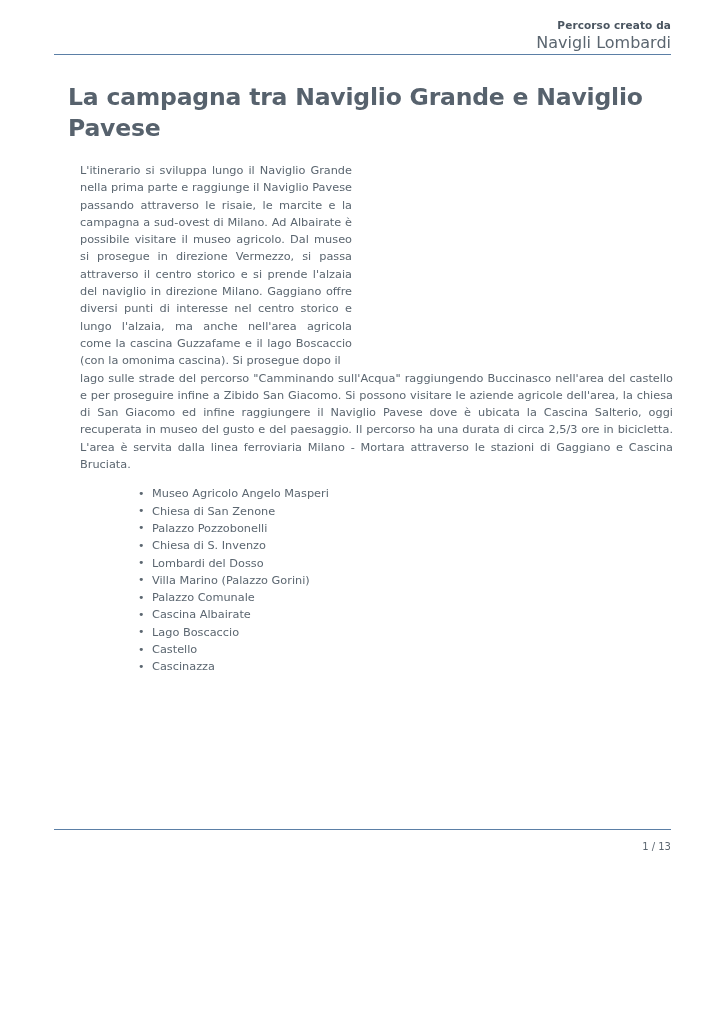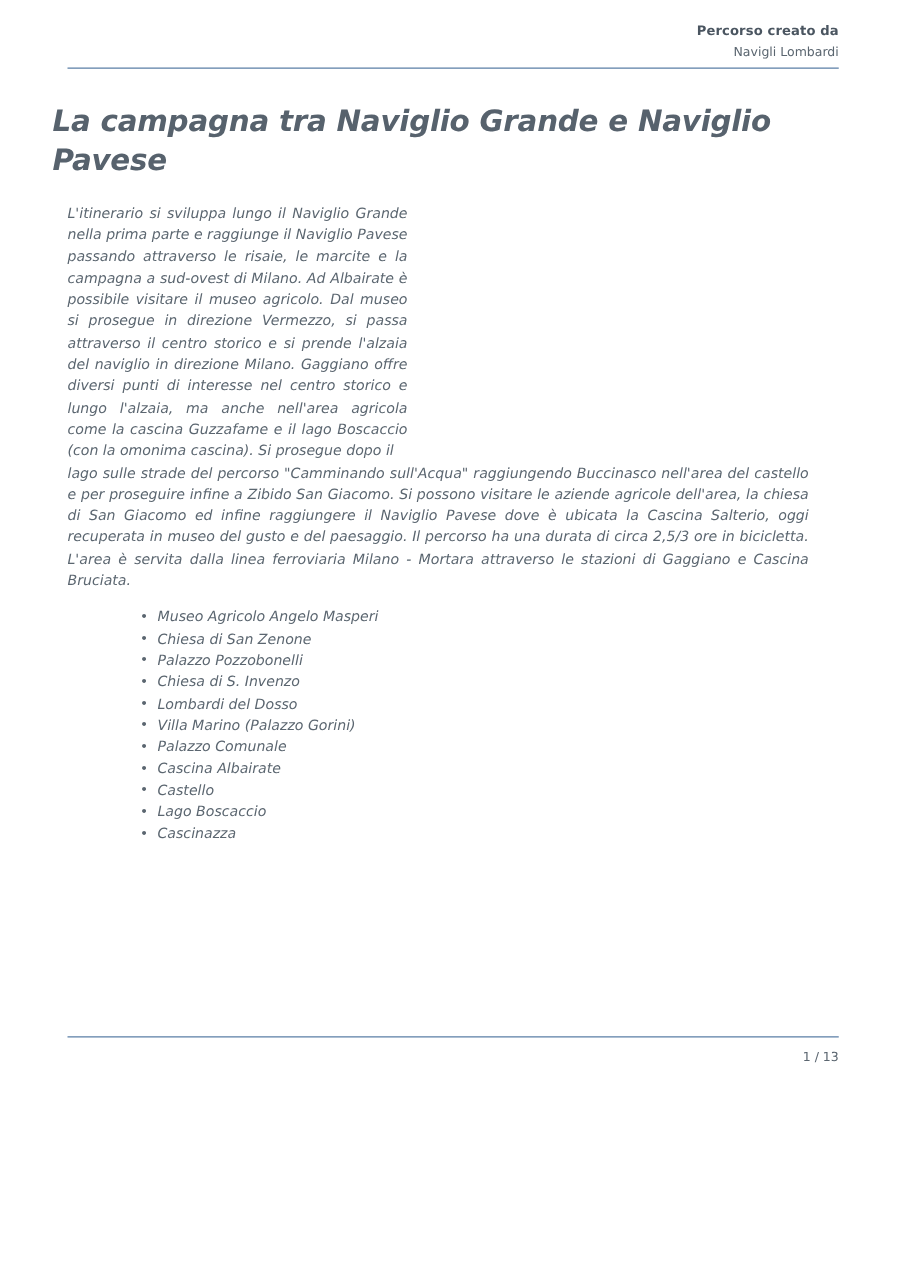--- a/index.html
+++ b/index.html
@@ -31,41 +31,40 @@
     text-align: right;
   }
   .header-line1 {
     font-size: 10.5px;
     font-weight: bold;
     color: #4a5560;
     line-height: 15px;
     letter-spacing: 0.1px;
   }
   .header-line2 {
-    font-size: 10px;
+    font-size: 16px;
     color: #5b6670;
     line-height: 15px;
     margin-top: 2px;
   }
   .header-rule {
     position: absolute;
     top: 54px;
     left: 54px;
     right: 54px;
     height: 1px;
     background: #5b7fa6;
   }
 
   
   .content {
     position: absolute;
     top: 82px;
-    left: 42px;
+    left: 68px;
     width: 617px;
-    font-style: italic;
   }
   h1.doc-title {
     font-size: 23.5px;
     font-weight: bold;
     color: #57626d;
     line-height: 31px;
     margin: 0 0 18px 0;
     letter-spacing: -0.2px;
   }
   .intro {
@@ -150,22 +149,22 @@
 
     <ul class="poi-list">
       <li>Museo Agricolo Angelo Masperi</li>
       <li>Chiesa di San Zenone</li>
       <li>Palazzo Pozzobonelli</li>
       <li>Chiesa di S. Invenzo</li>
       <li>Lombardi del Dosso</li>
       <li>Villa Marino (Palazzo Gorini)</li>
       <li>Palazzo Comunale</li>
       <li>Cascina Albairate</li>
+      <li>Lago Boscaccio</li>
       <li>Castello</li>
-      <li>Lago Boscaccio</li>
       <li>Cascinazza</li>
     </ul>
 
   </div>
 
   <div class="footer-rule"></div>
   <div class="footer">
     <span>1 / 13</span>
   </div>
 

